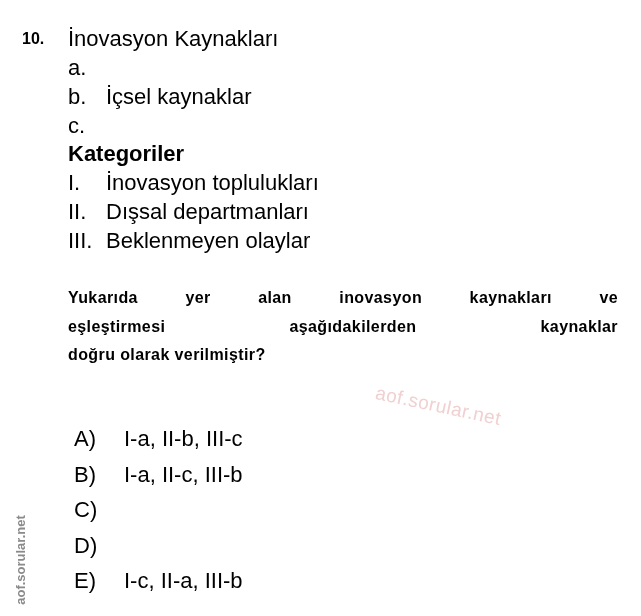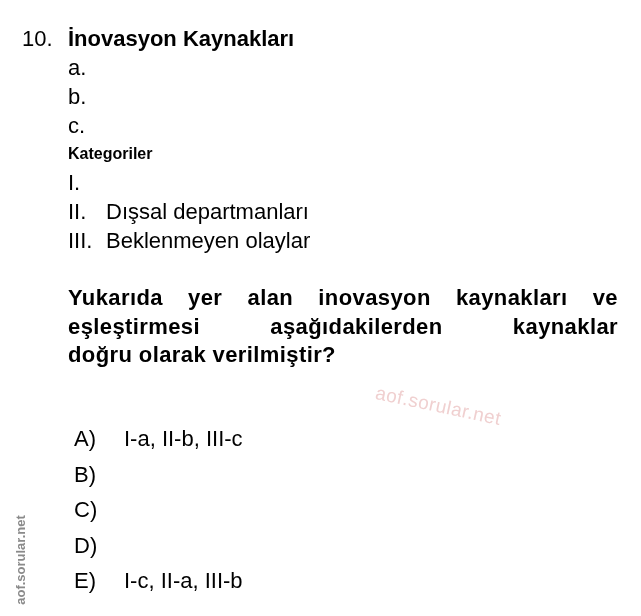--- a/index.html
+++ b/index.html
@@ -12,30 +12,30 @@
       height: 616px;
       position: relative;
       overflow: hidden;
       font-family: "Liberation Sans", sans-serif;
       color: #000000;
     }
     .q-number {
       position: absolute;
       left: 22px;
       top: 24px;
-      font-size: 22px;
-      font-weight: normal;
+      font-size: 16px;
+      font-weight: bold;
       line-height: 30px;
     }
     .q-title {
       position: absolute;
       left: 68px;
       top: 24px;
       font-size: 22px;
-      font-weight: bold;
+      font-weight: normal;
       line-height: 30px;
     }
     .list {
       position: absolute;
       left: 68px;
       font-size: 22px;
       line-height: 29px;
     }
     .list-row {
       display: flex;
@@ -43,31 +43,31 @@
     }
     .list-row .marker {
       display: inline-block;
       width: 38px;
     }
     .sources-list { top: 53px; }
     .cat-heading {
       position: absolute;
       left: 68px;
       top: 139px;
-      font-size: 16px;
+      font-size: 22px;
       font-weight: bold;
       line-height: 29px;
     }
     .categories-list { top: 168px; }
     .stem {
       position: absolute;
       left: 68px;
       top: 284px;
       width: 550px;
-      font-size: 22px;
+      font-size: 16px;
       font-weight: bold;
       line-height: 28.5px;
       letter-spacing: 0.4px;
     }
     .stem-line {
       display: block;
       text-align: justify;
       text-align-last: justify;
       white-space: nowrap;
     }
@@ -117,31 +117,33 @@
 
 <div class="q-number">10.</div>
 <div class="q-title">İnovasyon Kaynakları</div>
 
 <div class="list sources-list">
   <div class="list-row">
     <span class="marker">a.</span>
   </div>
   <div class="list-row">
     <span class="marker">b.</span>
+    <span>İçsel kaynaklar</span>
   </div>
   <div class="list-row">
     <span class="marker">c.</span>
   </div>
 </div>
 
 <div class="cat-heading">Kategoriler</div>
 
 <div class="list categories-list">
   <div class="list-row">
     <span class="marker">I.</span>
+    <span>İnovasyon toplulukları</span>
   </div>
   <div class="list-row">
     <span class="marker">II.</span>
     <span>Dışsal departmanları</span>
   </div>
   <div class="list-row">
     <span class="marker">III.</span>
     <span>Beklenmeyen olaylar</span>
   </div>
 </div>
@@ -154,20 +156,21 @@
 
 <div class="watermark-diag">aof.sorular.net</div>
 
 <div class="options">
   <div class="option">
     <span class="opt-letter">A)</span>
     <span>I-a, II-b, III-c</span>
   </div>
   <div class="option">
     <span class="opt-letter">B)</span>
+    <span>I-a, II-c, III-b</span>
   </div>
   <div class="option">
     <span class="opt-letter">C)</span>
   </div>
   <div class="option">
     <span class="opt-letter">D)</span>
   </div>
   <div class="option">
     <span class="opt-letter">E)</span>
     <span>I-c, II-a, III-b</span>

